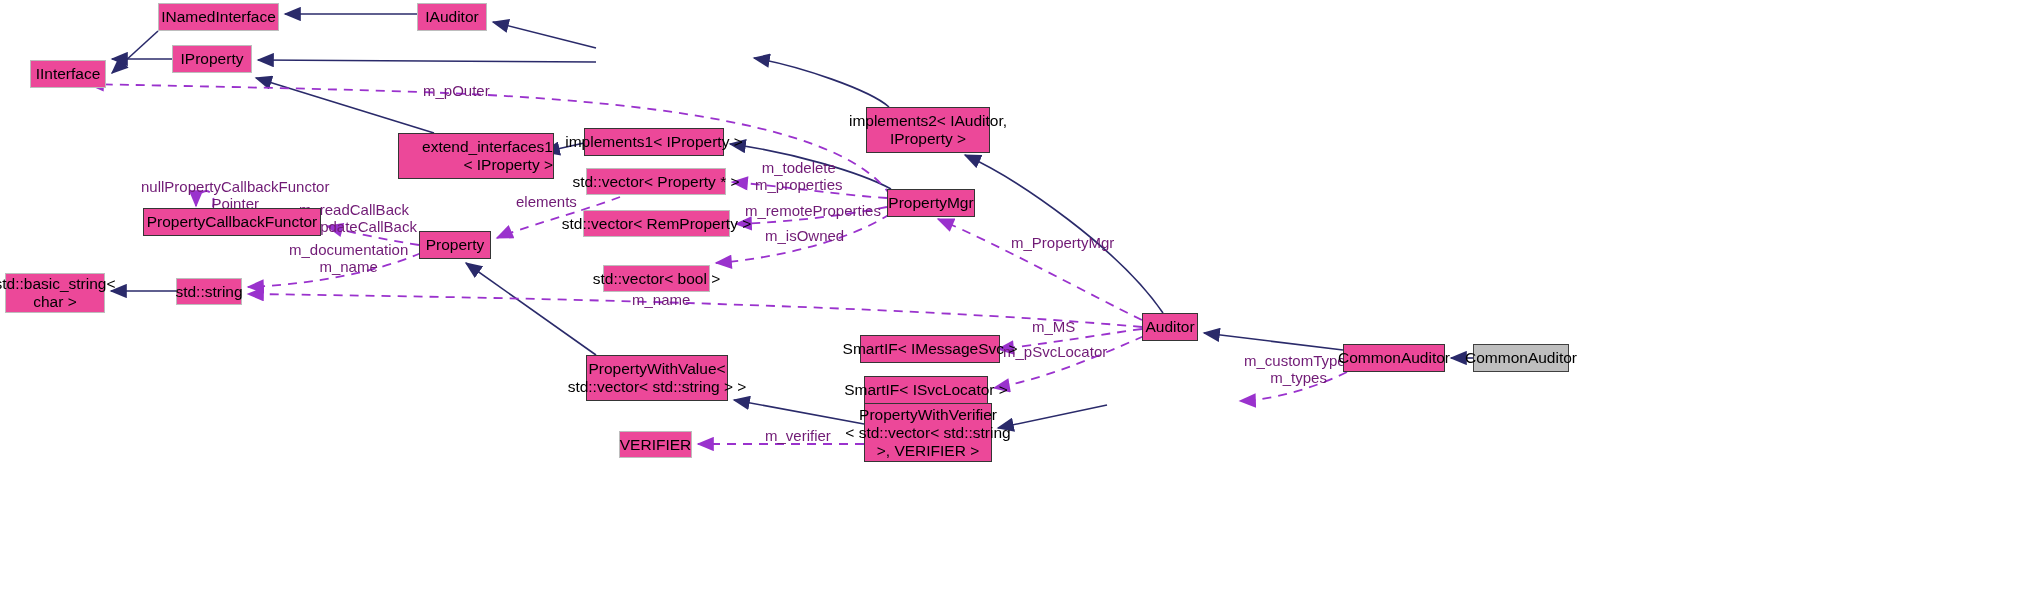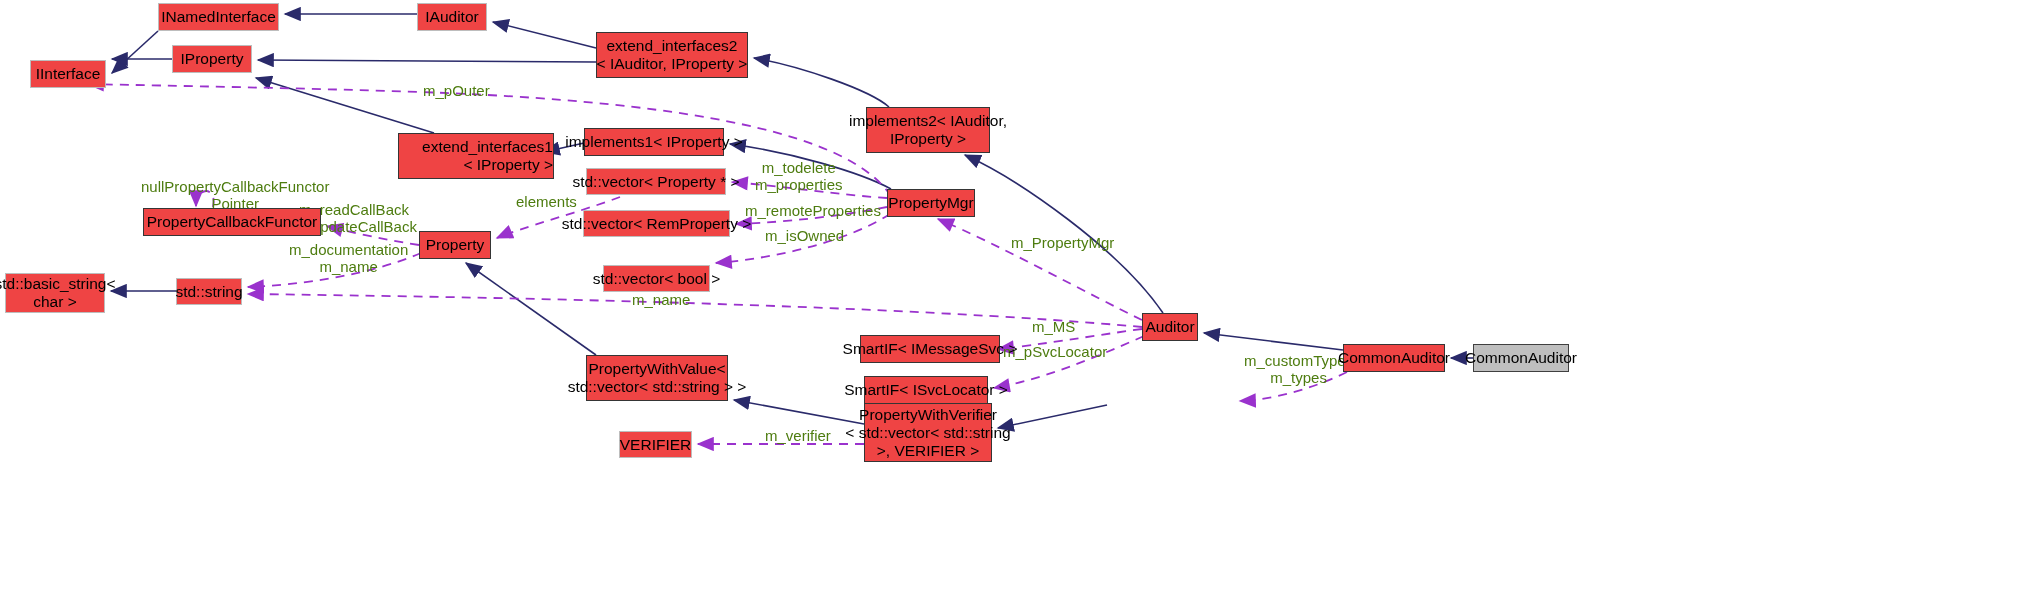--- a/index.html
+++ b/index.html
@@ -26,34 +26,34 @@
     position: absolute;
     box-sizing: border-box;
     display: flex;
     flex-direction: column;
     align-items: center;
     justify-content: center;
     text-align: center;
     font-size: 15.5px;
     line-height: 18px;
     color: #000000;
-    background: #ef4444;
+    background: #ec4899;
     border: 1px solid #404040;
     white-space: nowrap;
     z-index: 3;
   }
   .node.solid  { border: 1px solid #353535; }
   .node.faded  { border: 1px solid #bdbdbd; color: #000000; }
   .node.current{ background: #bfbfbf; border: 1px solid #404040; }
   .node .line { display: block; }
   .edge-label {
     position: absolute;
     font-size: 15px;
     line-height: 17px;
-    color: #4d7c0f;
+    color: #701a75;
     white-space: nowrap;
     background: transparent;
     text-align: center;
     z-index: 2;
   }
 </style>
 </head>
 <body>
 
 <div id="canvas">
@@ -144,24 +144,20 @@
   </div>
 
   <div class="node faded" style="left:172px;top:45px;width:80px;height:28px;">
     <span class="line">IProperty</span>
   </div>
 
   <div class="node faded" style="left:417px;top:3px;width:70px;height:28px;">
     <span class="line">IAuditor</span>
   </div>
 
-  <div class="node solid" style="left:596px;top:32px;width:152px;height:46px;">
-    <span class="line">extend_interfaces2</span>
-    <span class="line">&lt; IAuditor, IProperty &gt;</span>
-  </div>
 
   <div class="node solid" style="left:398px;top:133px;width:156px;height:46px;align-items:flex-end;">
     <span class="line">extend_interfaces1</span>
     <span class="line">&lt; IProperty &gt;</span>
   </div>
 
   <div class="node solid" style="left:584px;top:128px;width:140px;height:28px;">
     <span class="line">implements1&lt; IProperty &gt;</span>
   </div>
 

